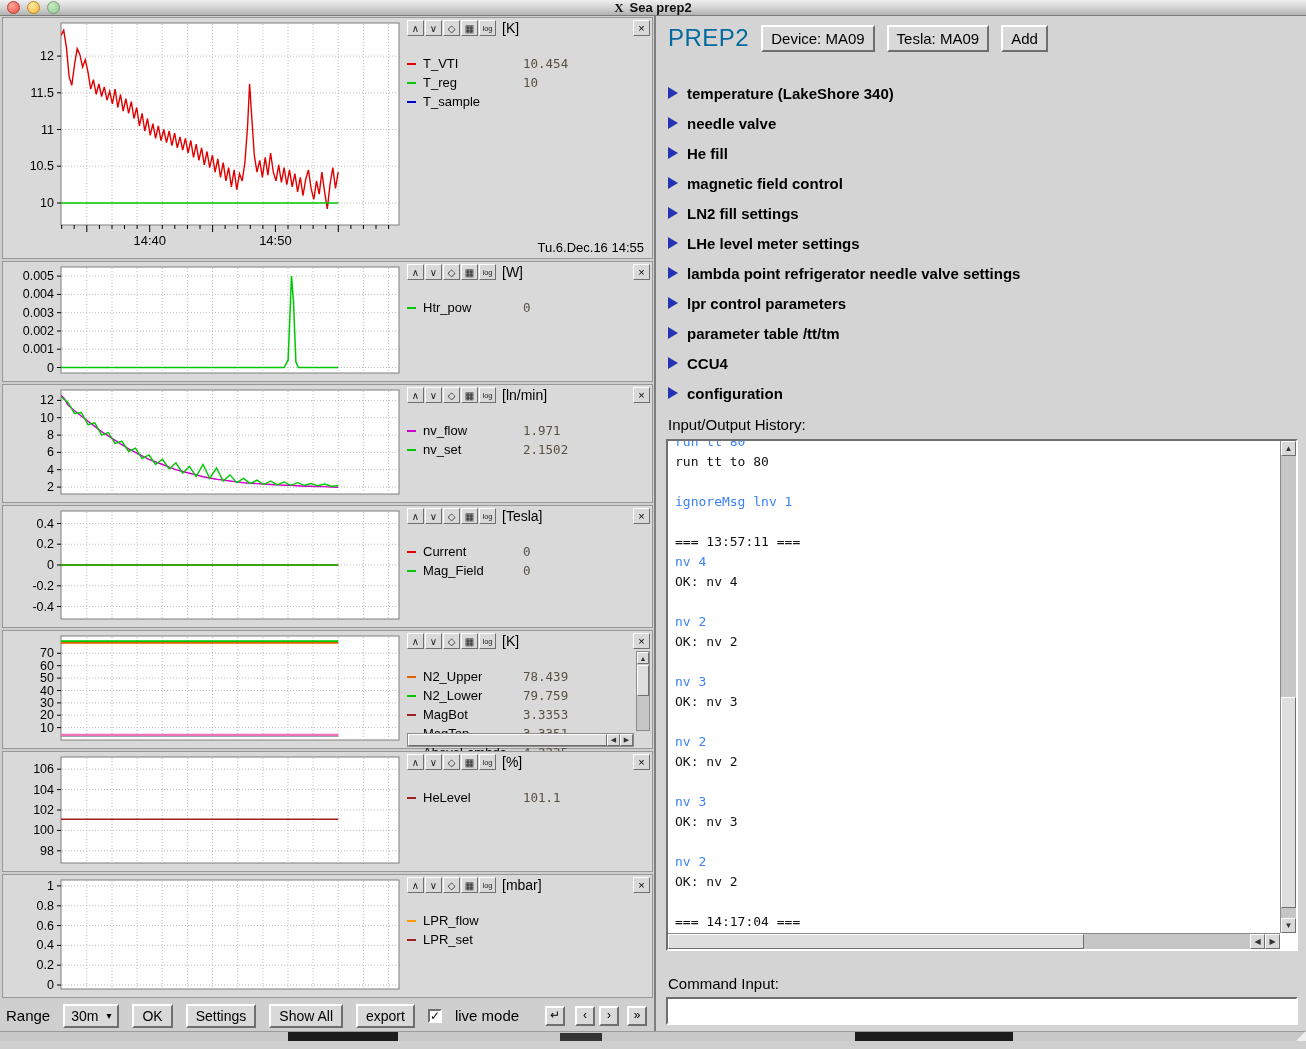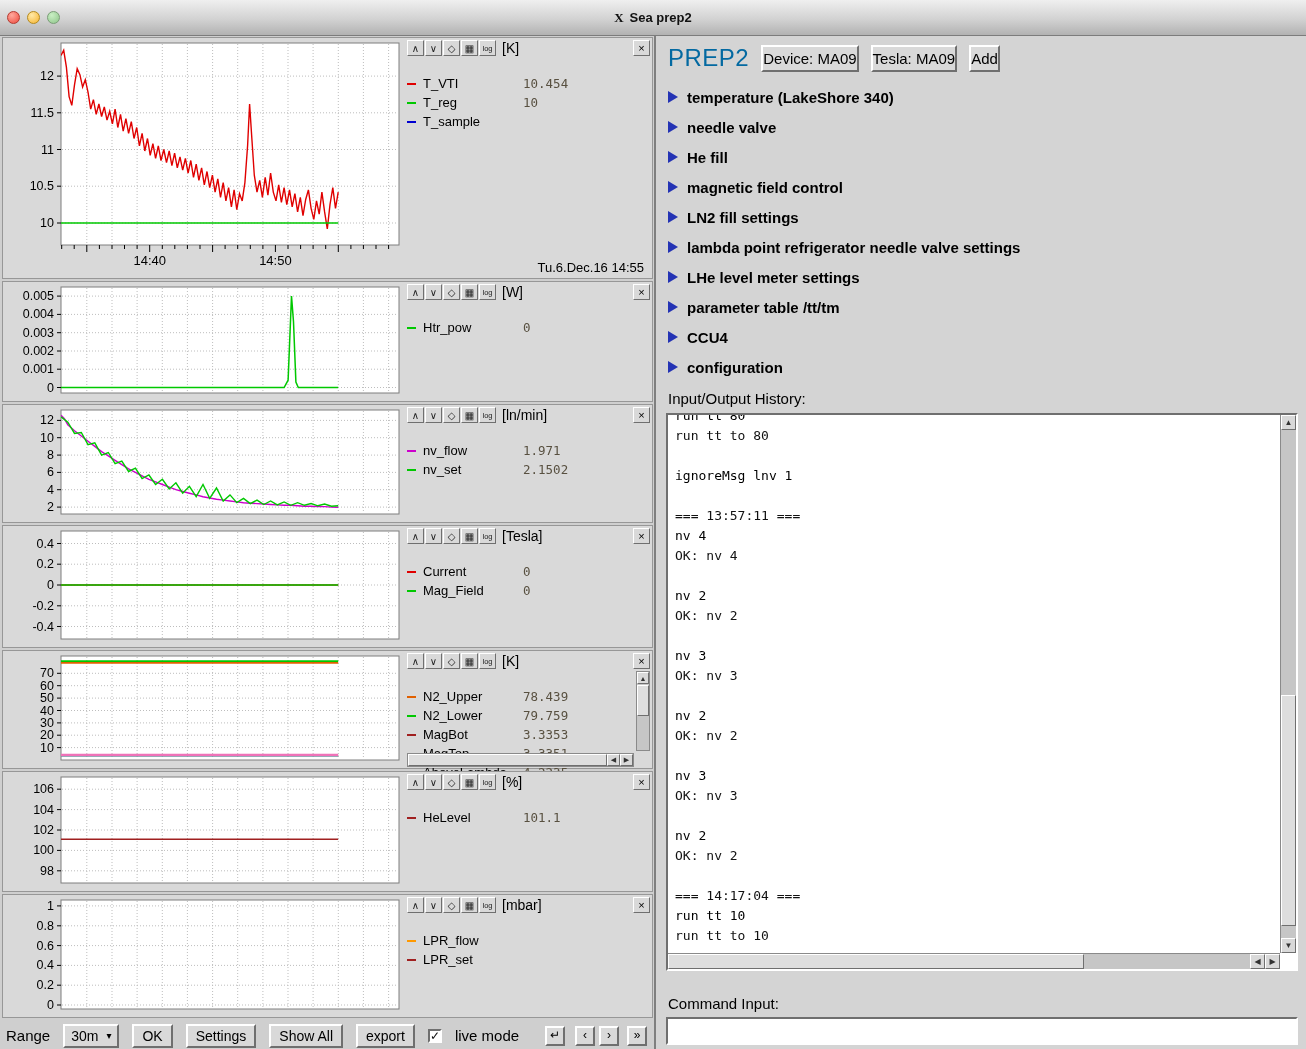--- a/index.html
+++ b/index.html
@@ -1,19 +1,19 @@
 <!DOCTYPE html>
 <html><head>
 <meta charset="utf-8">
 <style>
   *{box-sizing:border-box;margin:0;padding:0}
   html,body{width:1306px;height:1049px;overflow:hidden}
   body{background:#cfcfcf;font-family:"Liberation Sans",sans-serif;position:relative}
   
-  .titlebar{height:36px;background:linear-gradient(#efefef,#d2d2d2 55%,#b2b2b2);border-bottom:1px solid #7c7c7c;display:flex;align-items:center;position:relative}
+  .titlebar{height:16px;background:linear-gradient(#efefef,#d2d2d2 55%,#b2b2b2);border-bottom:1px solid #7c7c7c;display:flex;align-items:center;position:relative}
   .tl{width:13px;height:13px;border-radius:50%;margin-left:7px;flex:0 0 auto}
   .tl-red{background:radial-gradient(circle at 35% 30%,#ffa99d,#ee4b3e);border:1px solid #b43a30}
   .tl-yellow{background:radial-gradient(circle at 35% 30%,#ffe9a8,#f6b42f);border:1px solid #b58a1d}
   .tl-green{background:radial-gradient(circle at 35% 30%,#c9efc4,#8fc58a);border:1px solid #7a9d76}
   .wtitle{position:absolute;left:0;right:0;text-align:center;font-size:13px;font-weight:bold;color:#111}
   .xicon{font-family:"Liberation Serif",serif;font-weight:bold;margin-right:6px}
   
   .main{display:flex;height:1015px}
   .left{width:654px;flex:0 0 654px;padding:1px 1px 0 2px;display:flex;flex-direction:column;background:#cfcfcf}
   .right{flex:1;border-left:2px solid #7f7f7f;background:#d4d4d4;padding:4px 8px 4px 10px;display:flex;flex-direction:column}
@@ -46,30 +46,30 @@
   .range-bar{height:32px;display:flex;align-items:center;gap:13px;padding:2px 6px 2px 4px;font-size:15px}
   .btn{background:#d9d9d9;border:2px solid;border-color:#ffffff #6f6f6f #6f6f6f #ffffff;padding:2px 8px;font-size:14px;font-family:inherit;white-space:nowrap;cursor:default}
   .dropdown{background:#d9d9d9;border:2px solid;border-color:#ffffff #6f6f6f #6f6f6f #ffffff;padding:2px 6px;font-size:14px;display:flex;align-items:center;gap:8px}
   .dd-arrow{font-size:10px}
   .chk{width:14px;height:14px;background:#fff;border:2px solid;border-color:#6f6f6f #ffffff #ffffff #6f6f6f;display:flex;align-items:center;justify-content:center;font-size:12px;line-height:10px;color:#111}
   .navgroup{margin-left:auto;display:flex;gap:4px}
   .navbtn{width:20px;height:20px;background:#d9d9d9;border:2px solid;border-color:#ffffff #6f6f6f #6f6f6f #ffffff;font-size:12px;line-height:15px;text-align:center;padding:0;font-family:inherit}
   
   .prep-header{display:flex;align-items:center;gap:12px;padding:4px 0 2px 2px}
   .prep-title{font-size:24px;color:#0369a1;letter-spacing:0.5px}
-  .prep-btn{background:#d9d9d9;border:2px solid;border-color:#ffffff #6f6f6f #6f6f6f #ffffff;padding:3px 0;font-size:15px;font-family:inherit;white-space:nowrap}
-  .tree{margin:8px 0 4px 2px}
+  .prep-btn{background:#d9d9d9;border:2px solid;border-color:#ffffff #6f6f6f #6f6f6f #ffffff;padding:3px 8px;font-size:15px;font-family:inherit;white-space:nowrap}
+  .tree{margin:24px 0 4px 2px}
   .titem{display:flex;align-items:center;height:30px;gap:9px}
   .tri{width:0;height:0;border-left:10px solid #2433b4;border-top:6px solid transparent;border-bottom:6px solid transparent;flex:0 0 auto}
   .tlabel{font-weight:bold;font-size:15px;color:#000;white-space:nowrap}
   .iolabel{font-size:15px;margin:4px 0 6px 2px;color:#000}
   .history{flex:1;background:#fff;border:2px solid;border-color:#6f6f6f #ffffff #ffffff #6f6f6f;position:relative;overflow:hidden}
   .hcontent{position:absolute;left:7px;top:-9px;right:22px;bottom:18px;overflow:hidden;font-family:"DejaVu Sans Mono",monospace;font-size:13px;line-height:20px;white-space:pre}
   .hline{height:20px}
-  .hline.cmd{color:#000000}
+  .hline.cmd{color:#3b82f6}
   .hline.resp{color:#111}
   .vsb{position:absolute;right:0;top:0;bottom:16px;width:16px;background:#c6c6c6;border-left:1px solid #8a8a8a}
   .vsb .sarr{height:15px;font-size:8px}
   .vsb .vthumb{position:absolute;left:0;right:0;top:52%;height:43%;background:#dedede;border:1px solid;border-color:#fff #6f6f6f #6f6f6f #fff}
   .hsb{position:absolute;left:0;right:16px;bottom:0;height:16px;background:#c6c6c6;border-top:1px solid #8a8a8a;display:flex}
   .hsb .hthumb{width:68%;background:#dedede;border:1px solid;border-color:#fff #6f6f6f #6f6f6f #fff}
   .hsb .spacer{flex:1}
   .hsb .sarr{width:15px;flex:0 0 15px;font-size:8px}
   .cmdlabel{font-size:15px;margin:24px 0 5px 2px;color:#000}
   .cmdinput{height:28px;width:100%;background:#fff;border:2px solid;border-color:#6f6f6f #ffffff #ffffff #6f6f6f;font:14px "DejaVu Sans Mono",monospace;padding:2px 6px;outline:none;margin-bottom:2px}
@@ -649,25 +649,29 @@
         <div class="titem">
           <span class="tri"></span>
           <span class="tlabel">magnetic field control</span>
         </div>
         <div class="titem">
           <span class="tri"></span>
           <span class="tlabel">LN2 fill settings</span>
         </div>
         <div class="titem">
           <span class="tri"></span>
+          <span class="tlabel">LHe level meter settings</span>
+        </div>
+        <div class="titem">
+          <span class="tri"></span>
           <span class="tlabel">lambda point refrigerator needle valve settings</span>
         </div>
         <div class="titem">
           <span class="tri"></span>
-          <span class="tlabel">LHe level meter settings</span>
+          <span class="tlabel">lpr control parameters</span>
         </div>
         <div class="titem">
           <span class="tri"></span>
           <span class="tlabel">parameter table /tt/tm</span>
         </div>
         <div class="titem">
           <span class="tri"></span>
           <span class="tlabel">CCU4</span>
         </div>
         <div class="titem">

